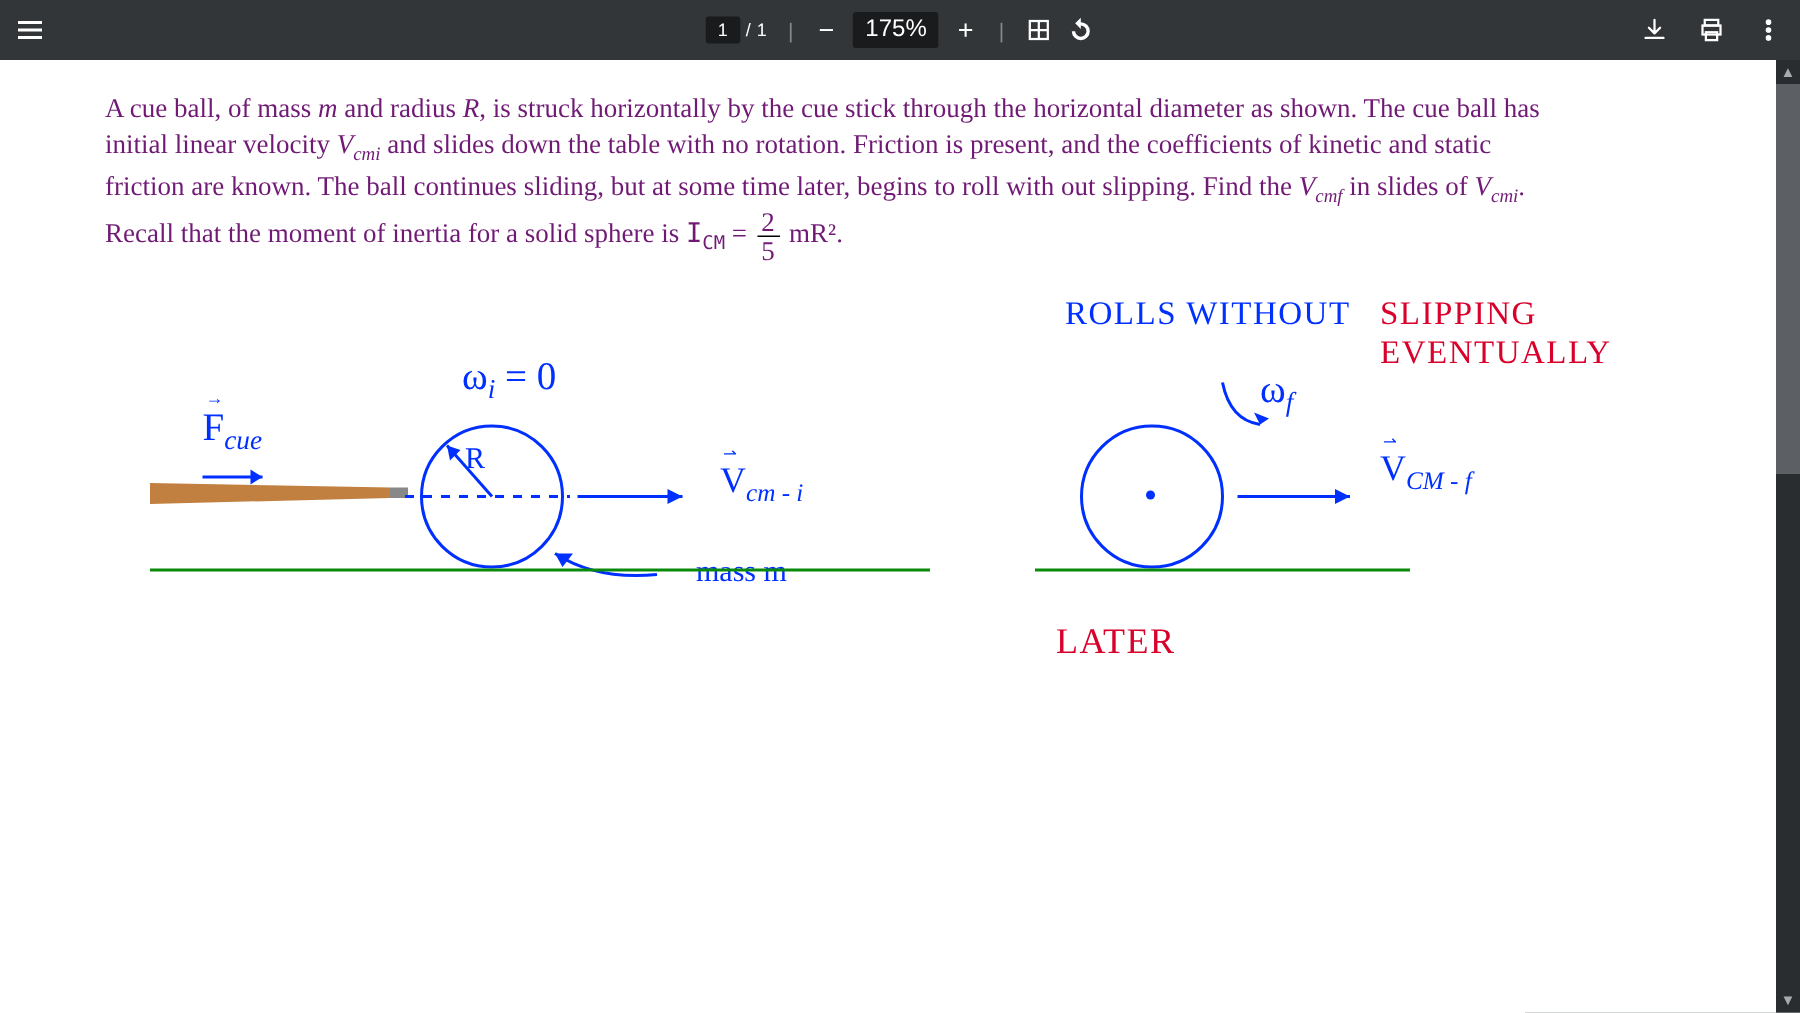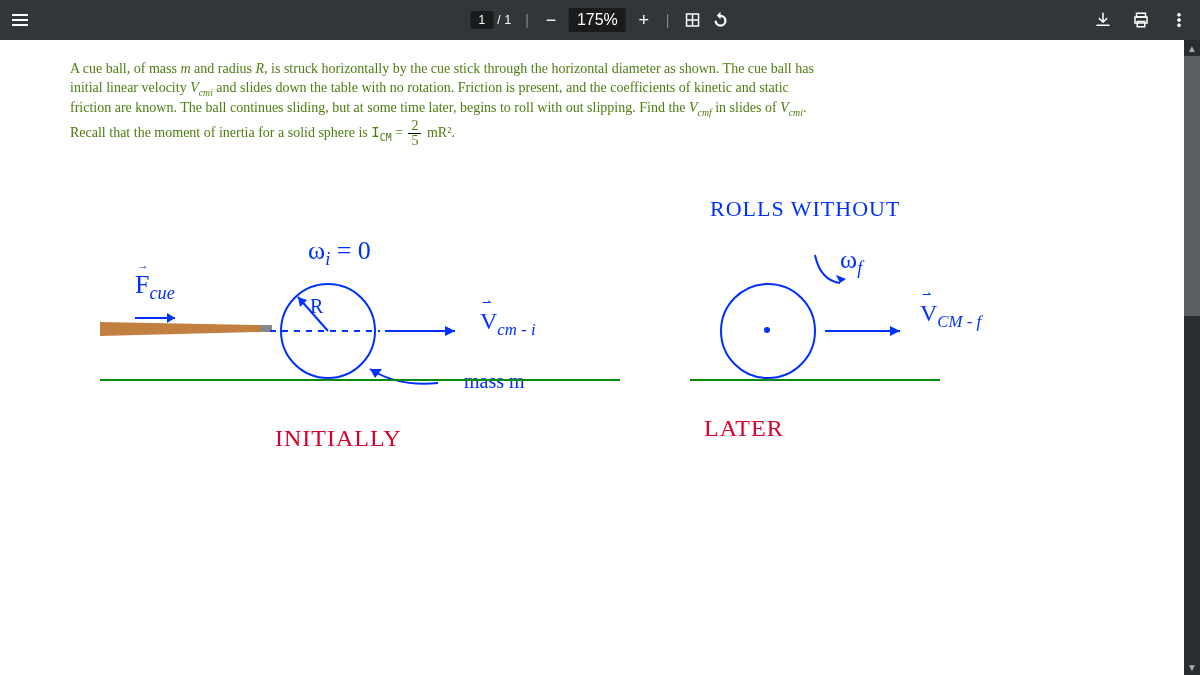--- a/index.html
+++ b/index.html
@@ -42,23 +42,23 @@
     top:40px; left:0;
     width:1184px;
     height:635px;
     background:#fff;
     overflow:hidden;
   }
   .problem-text {
     position:absolute;
     top:20px; left:70px; right:20px;
     font-family: Georgia, 'Times New Roman', serif;
-    font-size:14px;
+    font-size:18px;
     line-height:1.35;
-    color:#4d7c0f;
+    color:#701a75;
   }
   sub { font-size:0.7em; font-style:italic;}
   .frac { display:inline-flex; flex-direction:column; align-items:center; font-family:'Comic Sans MS', cursive; line-height:1; vertical-align:middle; margin:0 2px;}
   .frac .num { border-bottom:1.5px solid #000; padding:0 3px;}
   .frac .den { padding:0 3px;}
   .ism { font-family: monospace; font-style:normal;}
   .diagram {
     position:absolute;
     top:150px;
     left:70px;
@@ -130,20 +130,21 @@
     <span>friction are known.  The ball continues sliding, but at some time later, begins to roll with out slipping.  Find the </span><i>V</i><sub>cmf</sub><span> in slides of </span><i>V</i><sub>cmi</sub><span>.</span><br>
     <span>Recall that the moment of inertia for a solid sphere is </span><span class="ism">I</span><sub class="ism" style="font-style:normal;text-align:right;">CM</sub><span> = </span><span class="frac">
         <span class="num">2</span>
         <span class="den">5</span>
       </span><span> mR².</span>
   </div>
 
   <div class="diagram">
 
     <div class="hw blue" style="position:absolute; top:6px; left:640px; font-size:22px; letter-spacing:1px;">ROLLS   WITHOUT</div>
+    <div class="hw red" style="position:absolute; top:6px; left:850px; font-size:22px; letter-spacing:1px;">SLIPPING  EVENTUALLY</div>
 
     <div class="hw blue" style="position:absolute; top:46px; left:238px; font-size:26px;">
       <span>ω</span><sub>i</sub><span> = 0</span>
     </div>
 
     <div class="hw blue" style="position:absolute; top:55px; left:770px; font-size:26px;">
       <span>ω</span><sub>f</sub>
     </div>
 
     <svg style="position:absolute; top:55px; left:735px; width:50px; height:50px;">
@@ -195,21 +196,20 @@
     <svg style="position:absolute; top:133px; left:750px; width:100px; height:20px;">
       <line x1="5" y1="8" x2="80" y2="8" stroke="#0030ff" stroke-width="2"></line>
       <path d="M80 8 l-10 -5 v10 z" fill="#0030ff"></path>
     </svg>
     <div class="hw blue" style="position:absolute; top:110px; left:850px; font-size:24px;">
       <span style="position:relative;"><span>V</span><span style="position:absolute;left:2px;top:-12px;font-size:11px;">⇀</span></span><sub>CM - f</sub>
     </div>
 
     <div class="green-line" style="top:189px; left:620px; width:250px;"></div>
 
-    <div class="hw red" style="position:absolute; top:235px; left:205px; font-size:24px; letter-spacing:1px;">INITIALLY</div>
     <div class="hw red" style="position:absolute; top:225px; left:634px; font-size:24px; letter-spacing:1px;">LATER</div>
   </div>
 
 </div>
 
 <div class="scroll-track">
   <div class="scroll-arrow up">▲</div>
   <div class="scroll-thumb" style="top:16px;"></div>
   <div class="scroll-arrow down">▼</div>
 </div>

